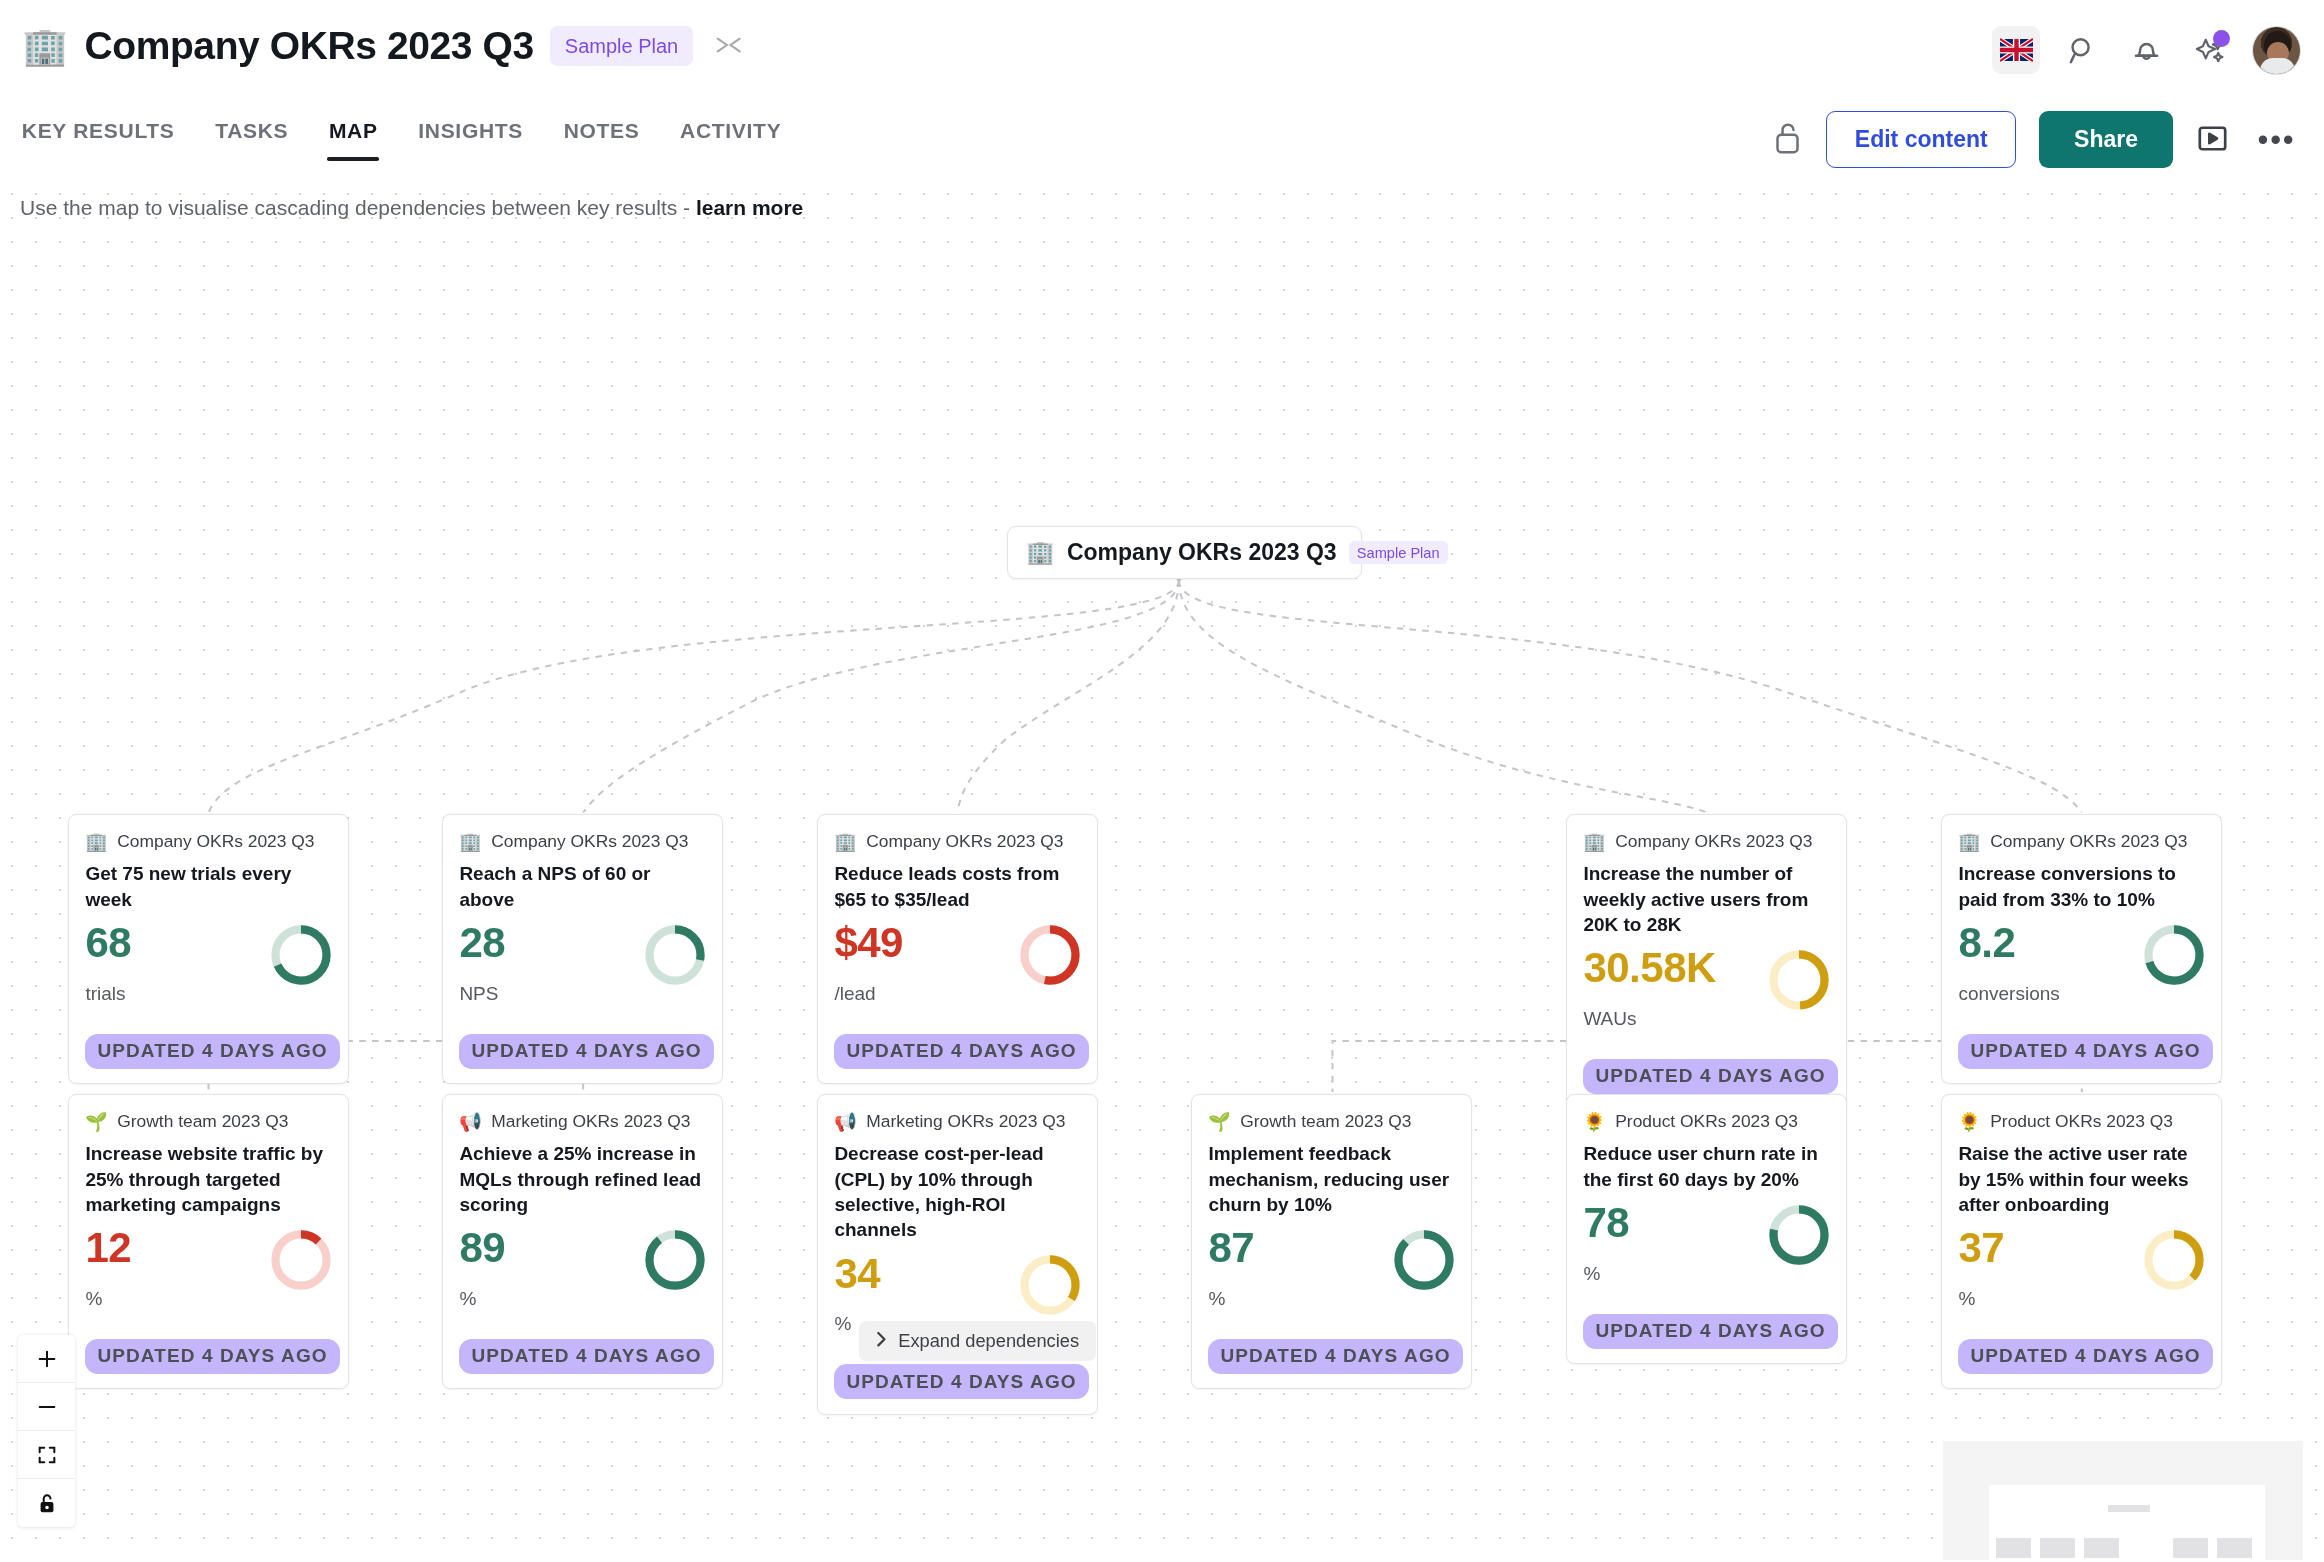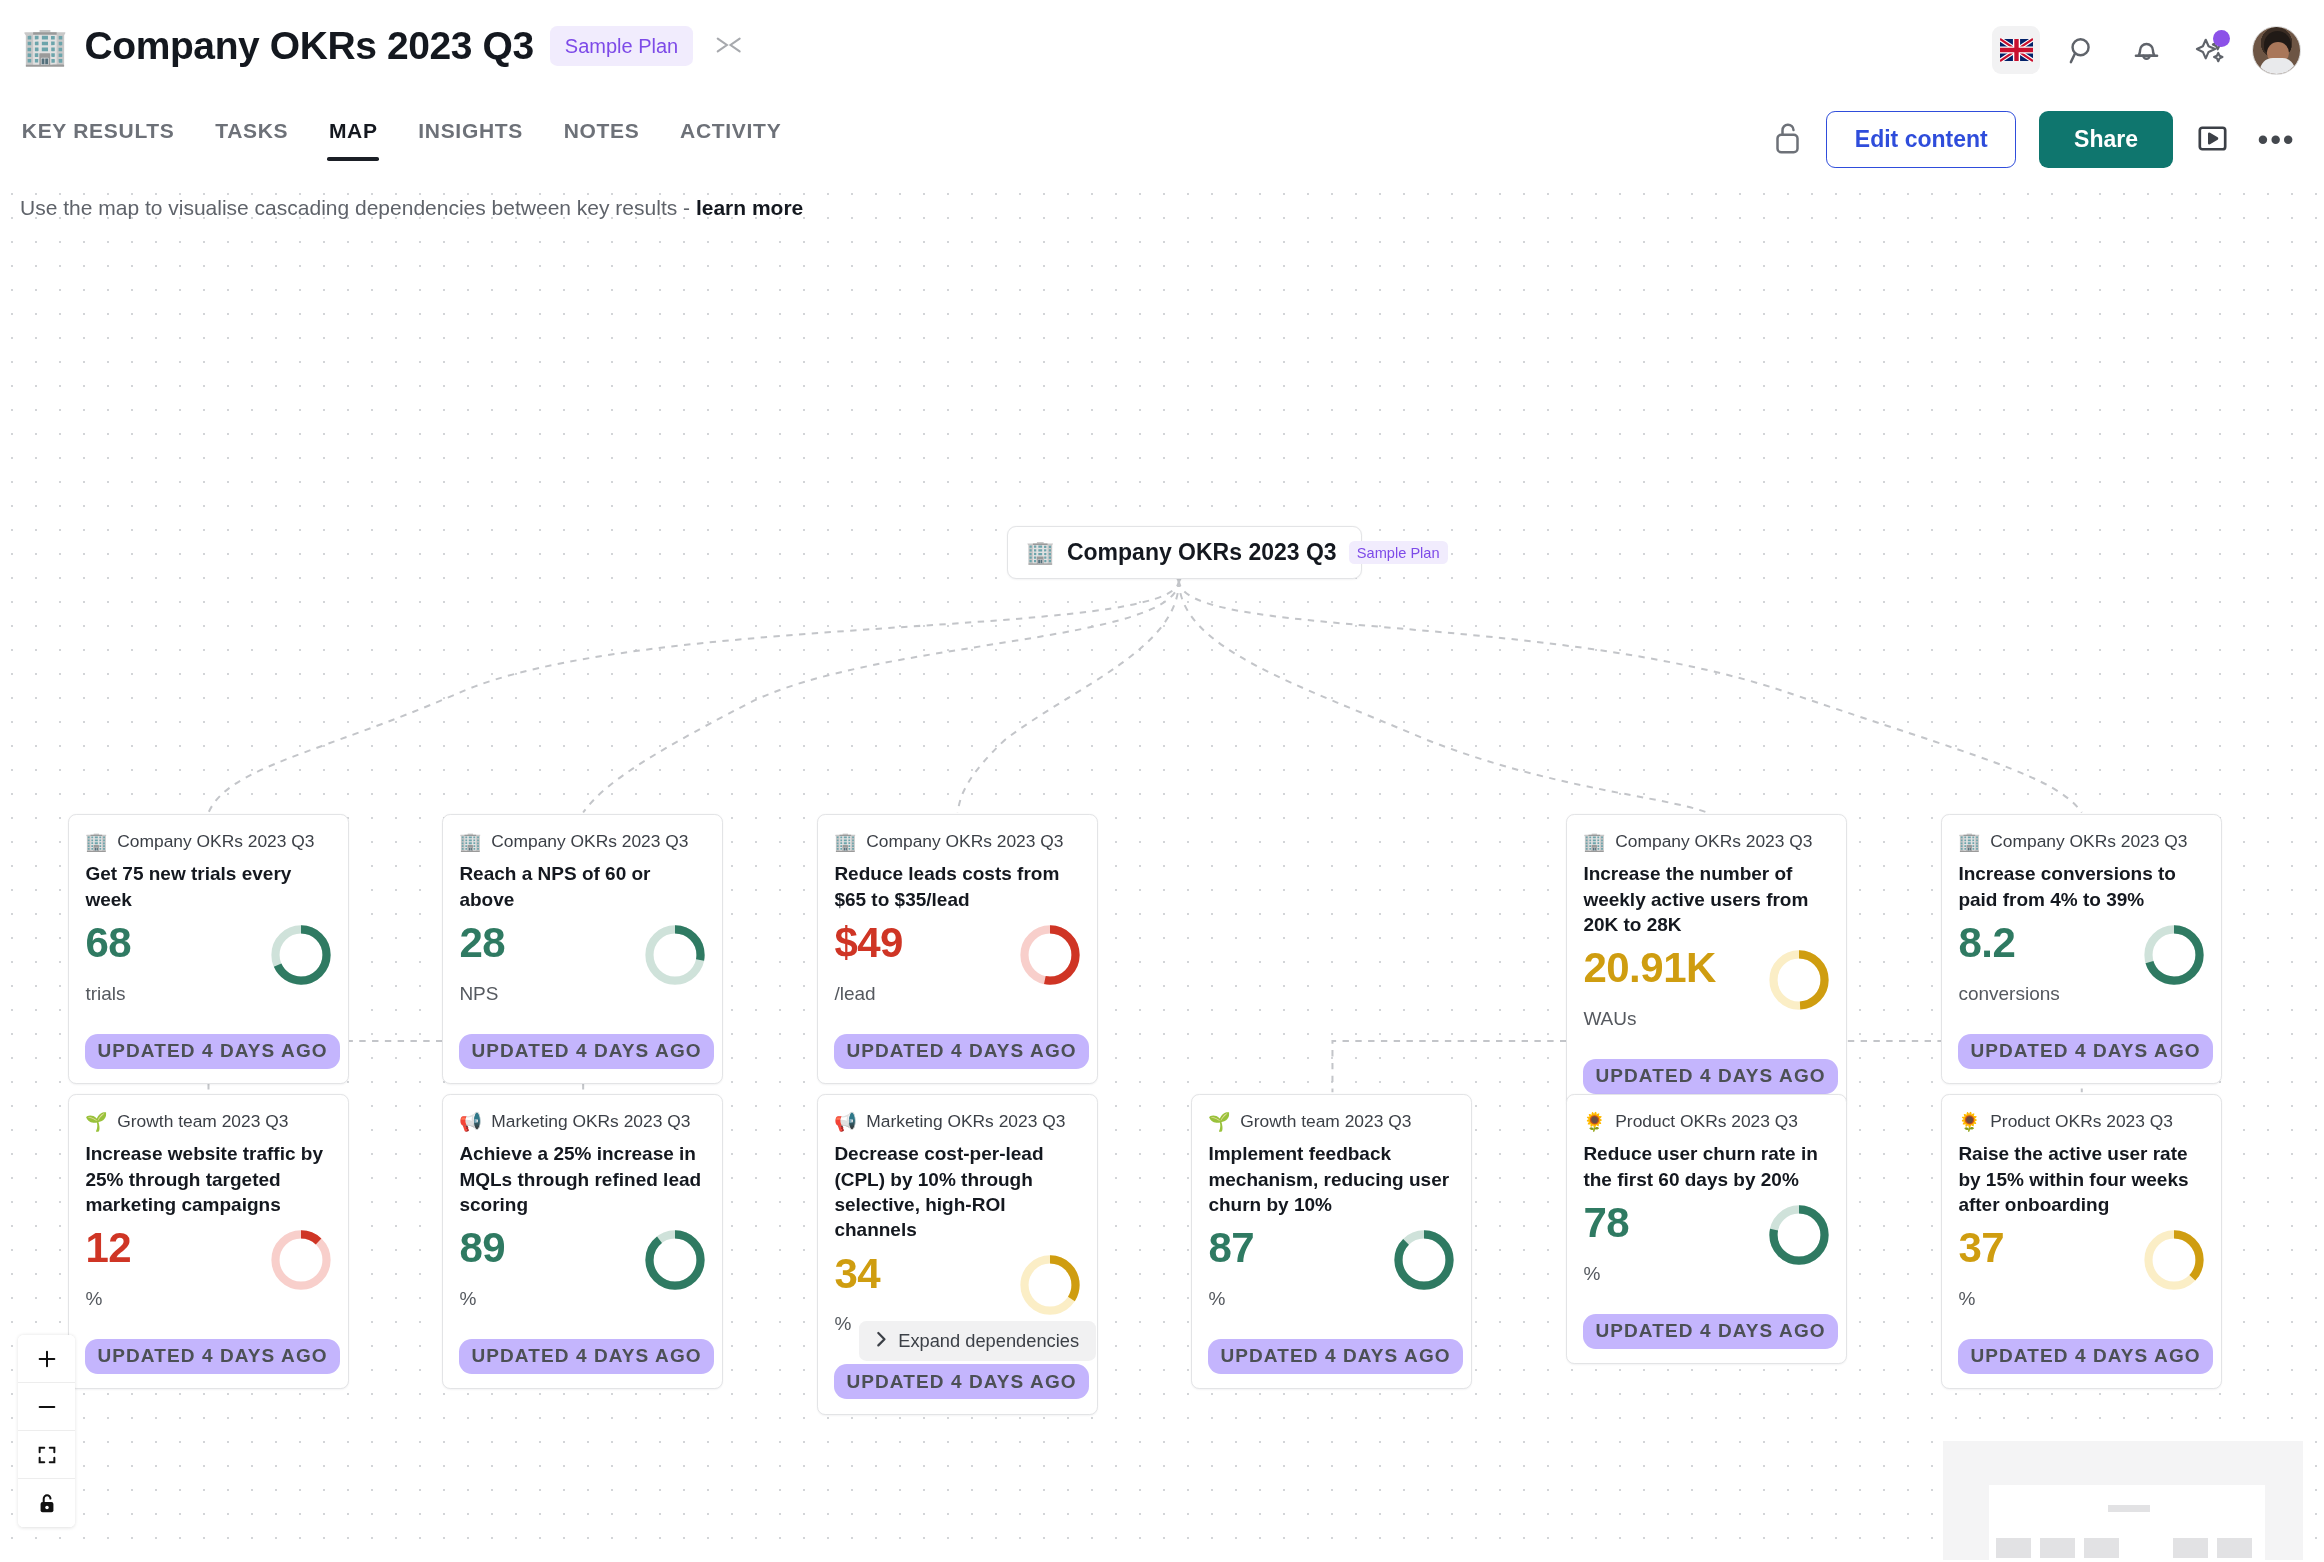--- a/index.html
+++ b/index.html
@@ -354,32 +354,32 @@
           <span class="donut"><svg width="62" height="62" viewBox="0 0 68 68">
               <circle cx="34" cy="34" r="28" fill="none" stroke="#f8cfcb" stroke-width="9"></circle>
               <circle cx="34" cy="34" r="28" fill="none" stroke="#cf3525" stroke-width="9" stroke-linecap="butt" stroke-dasharray="93.2 82.7" transform="rotate(-90 34 34)"></circle>
             </svg></span>
         </div><span class="updated">UPDATED 4 DAYS AGO</span></div>
       <div class="node card" style="left: 1566px; top: 632px;"><div class="card-src">
           <span class="card-src-emoji">🏢</span>
           <span class="card-src-label">Company OKRs 2023 Q3</span>
         </div><div class="card-title">Increase the number of weekly active users from 20K to 28K</div><div class="card-body">
           <div class="card-metric">
-            <div class="metric-value amber">20.91K</div>
+            <div class="metric-value amber">30.58K</div>
             <div class="metric-unit">WAUs</div>
           </div>
           <span class="donut"><svg width="62" height="62" viewBox="0 0 68 68">
               <circle cx="34" cy="34" r="28" fill="none" stroke="#fbeec6" stroke-width="9"></circle>
               <circle cx="34" cy="34" r="28" fill="none" stroke="#cf9d10" stroke-width="9" stroke-linecap="butt" stroke-dasharray="86.2 89.7" transform="rotate(-90 34 34)"></circle>
             </svg></span>
         </div><span class="updated">UPDATED 4 DAYS AGO</span></div>
       <div class="node card" style="left: 1941px; top: 632px;"><div class="card-src">
           <span class="card-src-emoji">🏢</span>
           <span class="card-src-label">Company OKRs 2023 Q3</span>
-        </div><div class="card-title">Increase conversions to paid from 4% to 39%</div><div class="card-body">
+        </div><div class="card-title">Increase conversions to paid from 33% to 10%</div><div class="card-body">
           <div class="card-metric">
             <div class="metric-value green">8.2</div>
             <div class="metric-unit">conversions</div>
           </div>
           <span class="donut"><svg width="62" height="62" viewBox="0 0 68 68">
               <circle cx="34" cy="34" r="28" fill="none" stroke="#cfe2da" stroke-width="9"></circle>
               <circle cx="34" cy="34" r="28" fill="none" stroke="#2f7a62" stroke-width="9" stroke-linecap="butt" stroke-dasharray="123.2 52.8" transform="rotate(-90 34 34)"></circle>
             </svg></span>
         </div><span class="updated">UPDATED 4 DAYS AGO</span></div>
       <div class="node card" style="left: 68px; top: 912px;"><div class="card-src">

